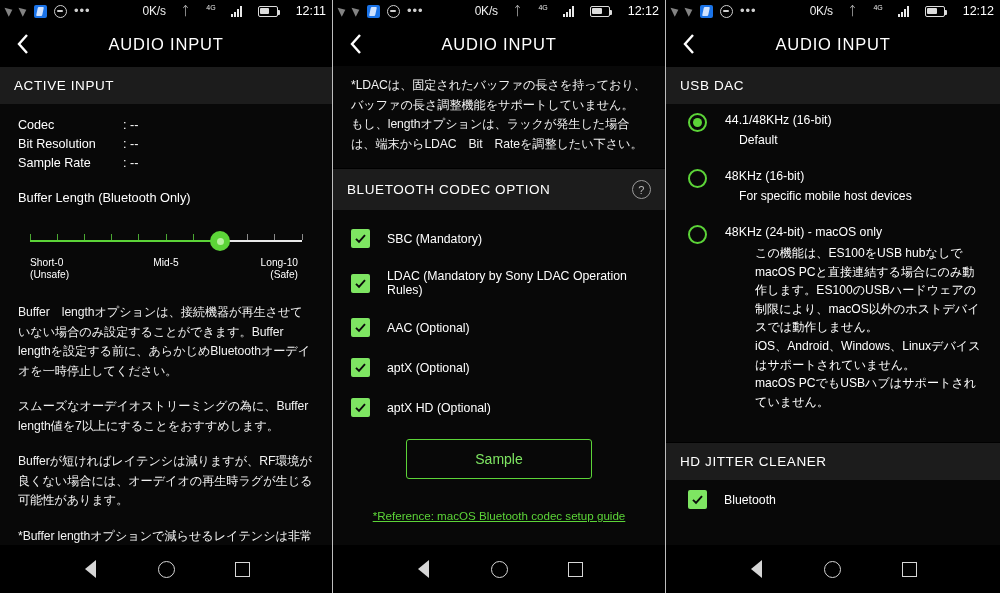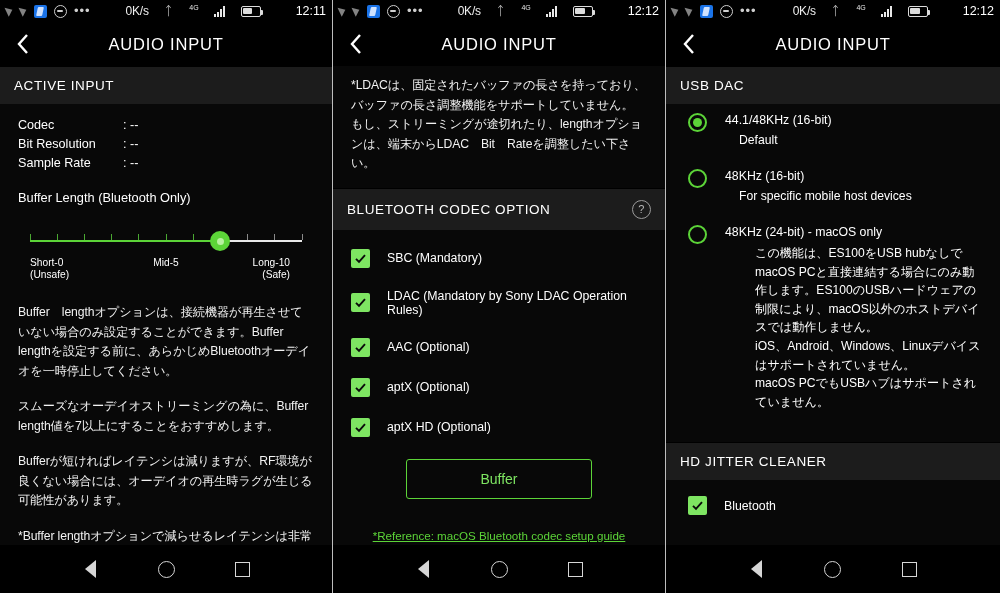--- a/index.html
+++ b/index.html
@@ -65,21 +65,21 @@
   .bars i:nth-child(4){height:11px}
   .battery{
     width:20px;height:11px;border:1.3px solid #dcdcdc;border-radius:2px;
     position:relative; padding:1.3px;
   }
   .battery::after{
     content:"";position:absolute;right:-3px;top:3px;width:2px;height:5px;
     background:#dcdcdc;border-radius:0 1px 1px 0;
   }
   .battery span{display:block;height:100%;width:62%;background:#dcdcdc;border-radius:1px;}
-  .clock{ font-size:12.5px; color:#fff; margin-left:19px; }
+  .clock{ font-size:12.5px; color:#fff; margin-left:2px; }
 
   
   .appbar {
     height: 44px; flex: 0 0 44px; background: #000;
     display: flex; align-items: center; position: relative;
   }
   .back-btn {
     width: 46px; height: 44px; display:flex;
     align-items:center; justify-content:center; cursor:pointer;
   }
@@ -121,21 +121,21 @@
     position:absolute; top:0; width:20px;height:20px;border-radius:50%;
     background:#5cd438; display:flex;align-items:center;justify-content:center;
     cursor:pointer; transform: translateX(-10px);
   }
   .thumb::after{content:"";width:7px;height:7px;border-radius:50%;background:#b8f0a0;}
   .slab {
     position:absolute; top:26px; color:#fff; font-size:10.2px; line-height:12px;
   }
   .slab.l { left:0; }
   .slab.c { left:50%; transform:translateX(-50%); }
-  .slab.r { right:12px; text-align:right; }
+  .slab.r { right:4px; text-align:right; }
 
   .para {
     color:#f2f2f2; font-size:12.2px; line-height:19.5px;
     margin-bottom: 16px; letter-spacing: -.1px;
   }
   .para:last-child { margin-bottom: 0; }
 
   
   .check-row { display:flex; align-items:center; gap:17px; margin-bottom: 21px; cursor:pointer;}
   .check-row:last-of-type{margin-bottom:0;}
@@ -327,21 +327,21 @@
         <svg width="14" height="22" viewBox="0 0 14 22">
           <polyline points="11,2 3,11 11,20" fill="none" stroke="#ffffff" stroke-width="2.4"></polyline>
         </svg>
       </div>
       <div class="appbar-title">AUDIO INPUT</div>
     </div>
 
     <div class="content">
       <div class="block" style="padding-top:10px;padding-bottom:14px;">
         <div class="para" style="white-space:pre-line;margin-bottom:0;">*LDACは、固定されたバッファの長さを持っており、バッファの長さ調整機能をサポートしていません。
-もし、ストリーミングが途切れたり、lengthオプションは、端末からLDAC　Bit　Rateを調整したい下さい。</div>
+もし、lengthオプションは、ラックが発生した場合は、端末からLDAC　Bit　Rateを調整したい下さい。</div>
       </div>
 
       <div class="sec-header">
         <span>BLUETOOTH CODEC OPTION</span>
         <span class="help-icon">?</span>
       </div>
 
       <div class="block" style="padding-top:19px;">
         <div class="check-row">
           <span class="cbox">
@@ -378,21 +378,21 @@
         <div class="check-row">
           <span class="cbox">
             <svg width="13" height="13" viewBox="0 0 13 13">
                 <polyline points="2,6.8 5,9.8 11,3.2" fill="none" stroke="#0b0b0b" stroke-width="1.9"></polyline>
               </svg>
           </span>
           <span class="check-label">aptX HD (Optional)</span>
         </div>
 
         <div class="apply-wrap">
-          <button class="apply-btn">Buffer</button>
+          <button class="apply-btn">Sample</button>
         </div>
 
         <a class="ref-link">*Reference: macOS Bluetooth codec setup guide</a>
       </div>
 
     </div>
 
     <div class="navbar">
       <div class="navbtn">
         <span class="nav-back" style="border-right-color:#d6d6d6;"></span>
@@ -469,21 +469,21 @@
 iOS、Android、Windows、Linuxデバイスはサポートされていません。
 macOS PCでもUSBハブはサポートされていません。</span>
           </span>
         </div>
       </div>
 
       <div class="sec-header">
         <span>HD JITTER CLEANER</span>
       </div>
 
-      <div class="block" style="padding-top:16px;padding-left:22px;text-align:center;">
+      <div class="block" style="padding-top:10px;padding-left:22px;text-align:center;">
         <div class="check-row">
           <span class="cbox">
             <svg width="13" height="13" viewBox="0 0 13 13">
                 <polyline points="2,6.8 5,9.8 11,3.2" fill="none" stroke="#0b0b0b" stroke-width="1.9"></polyline>
               </svg>
           </span>
           <span class="check-label">Bluetooth</span>
         </div>
 
       </div>

